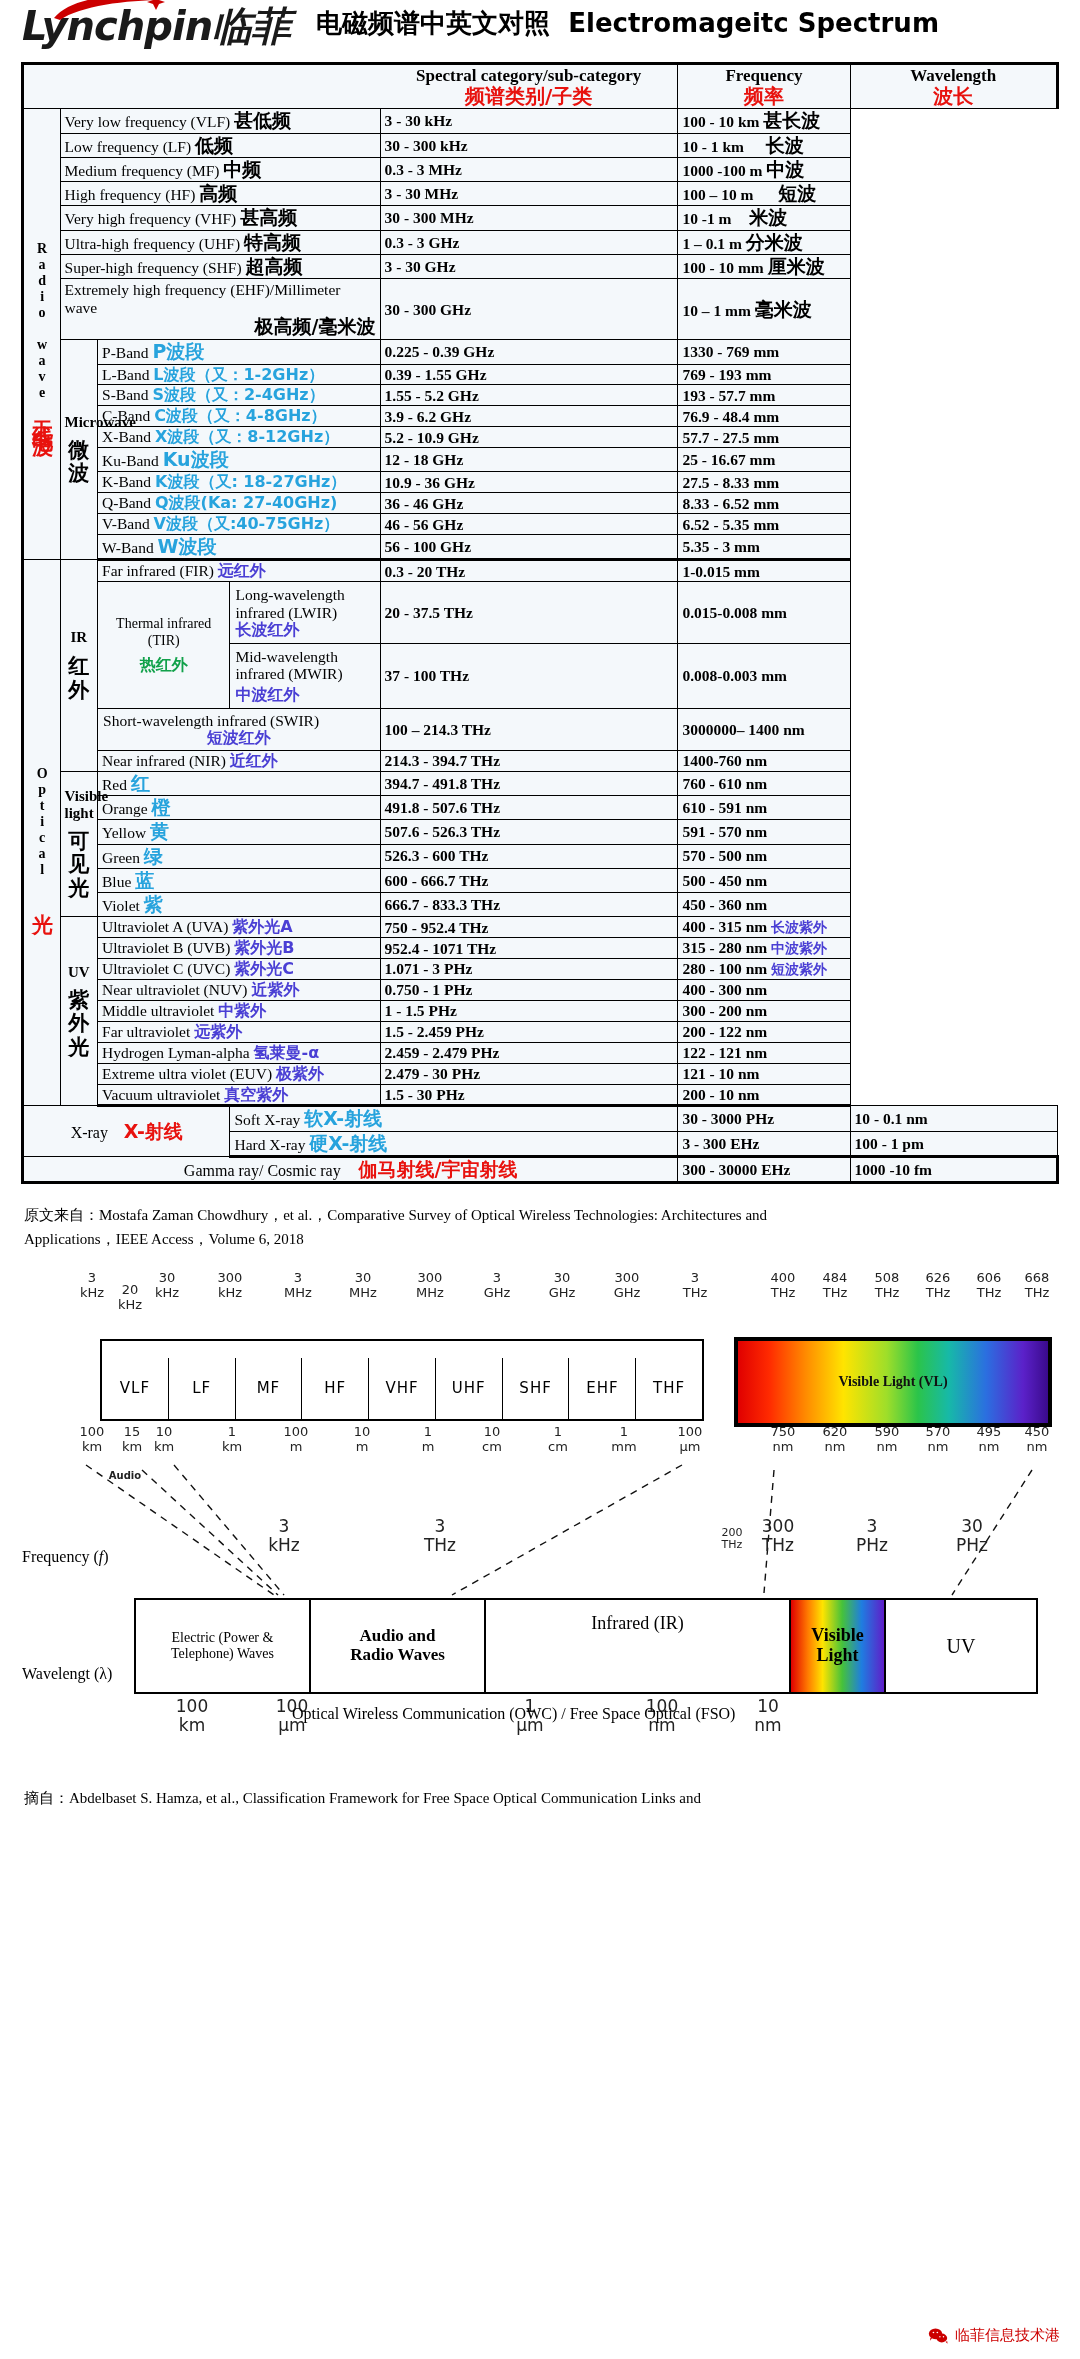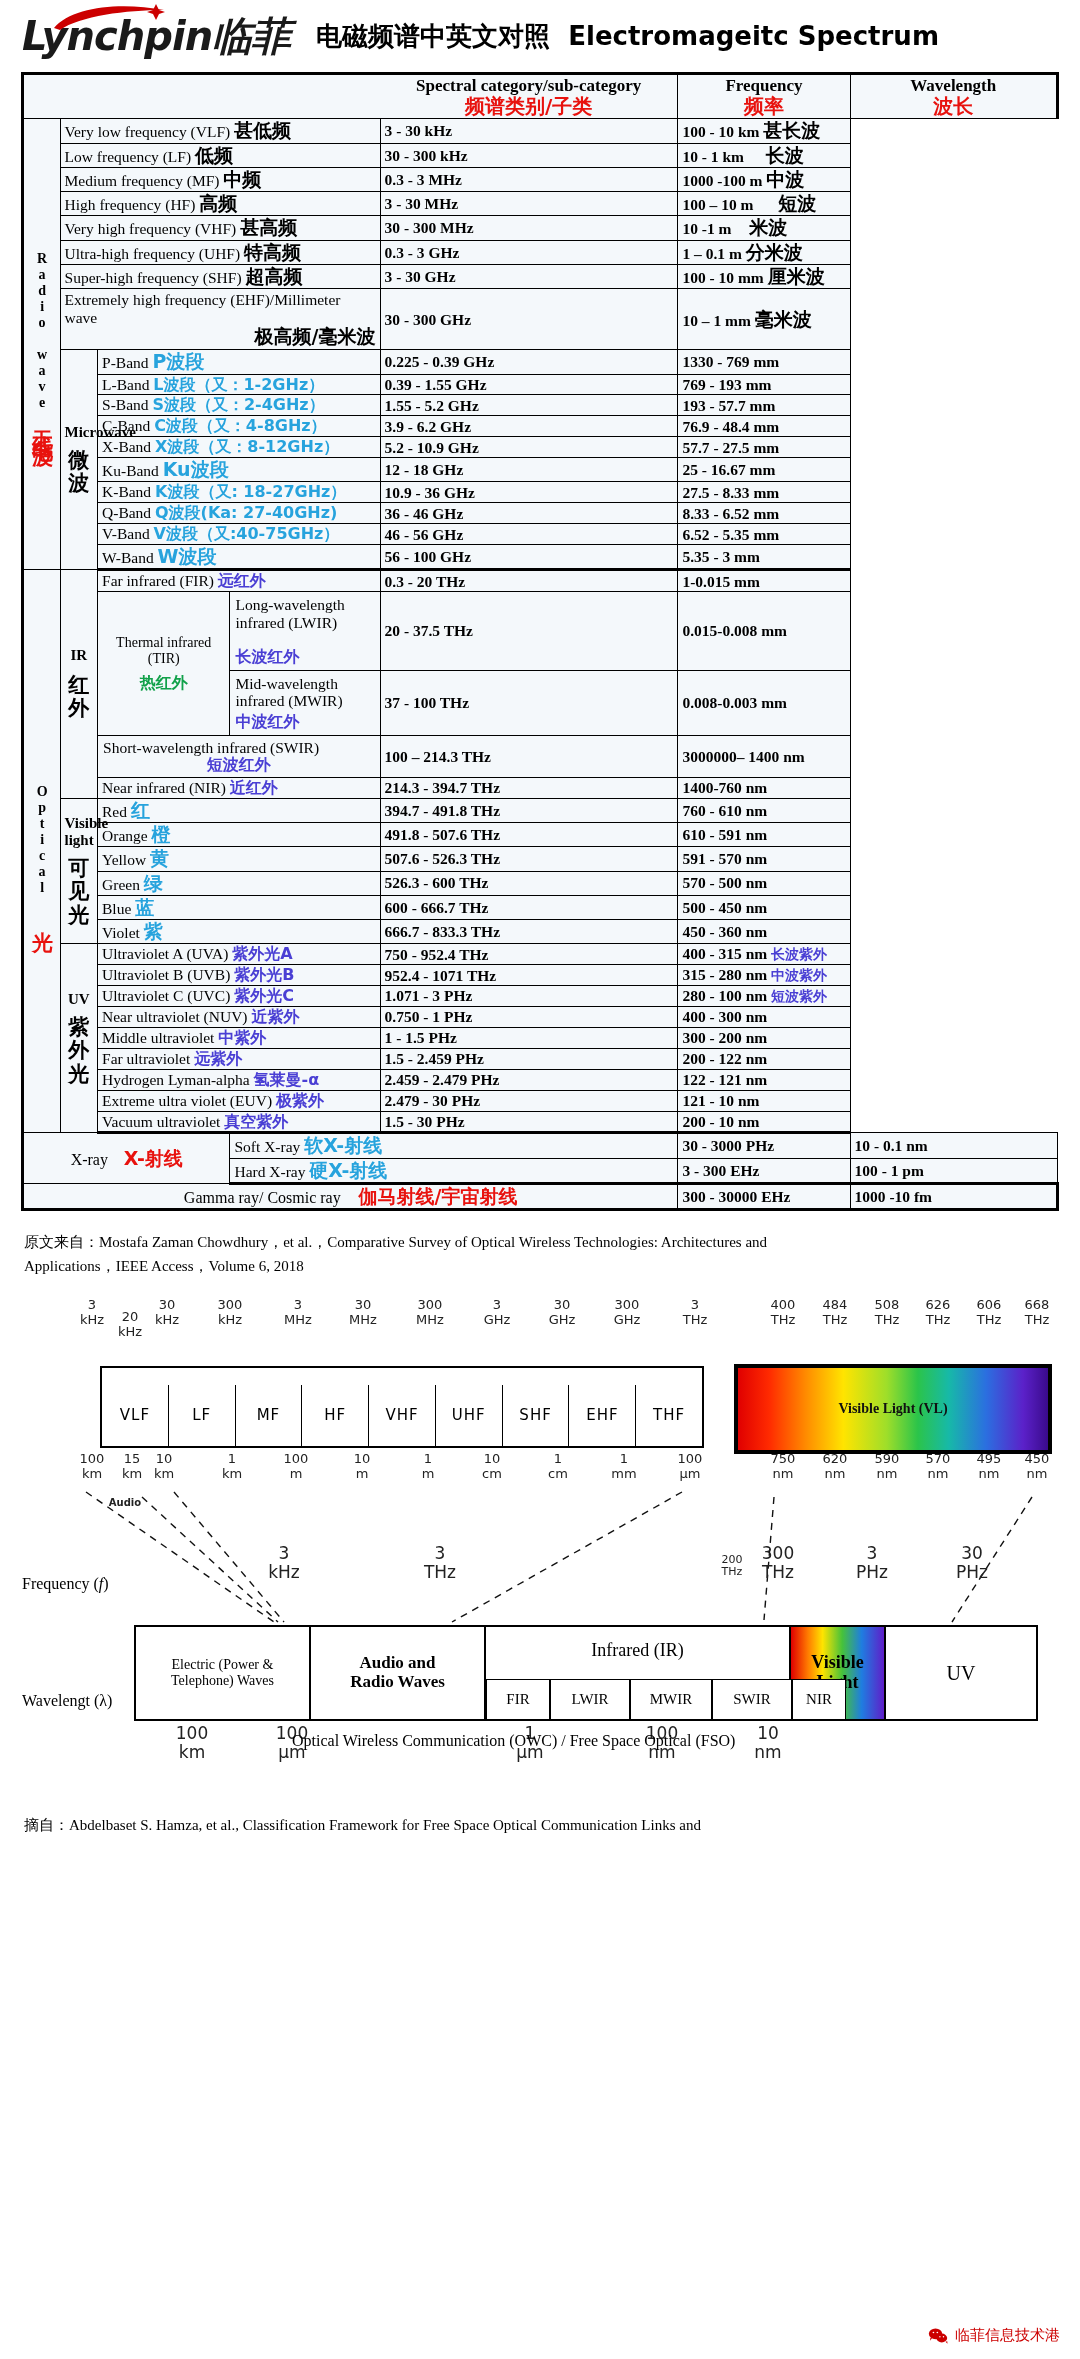--- a/index.html
+++ b/index.html
@@ -1,20 +1,20 @@
 <!DOCTYPE html>
 <html><head>
 <meta charset="utf-8">
 <style>
   html,body{margin:0;padding:0;background:#fff;}
   body{width:1080px;height:2359px;font-family:"Liberation Serif",serif;color:#000;overflow:hidden;}
   .page{position:relative;width:1080px;height:2359px;}
 
   
-  .hdr{display:flex;align-items:center;padding:16px 0 10px 22px;}
+  .hdr{display:flex;padding:6px 0 10px 22px;}
   .logo{position:relative;font-family:"DejaVu Sans",sans-serif;font-weight:bold;font-style:italic;
         font-size:40px;letter-spacing:-1px;color:#1a1a1a;line-height:1;white-space:nowrap;}
   .logo .swoosh{position:absolute;left:30px;top:-12px;width:120px;height:26px;pointer-events:none;}
   .logo .cn{font-style:italic;}
   .title{font-family:"DejaVu Sans",sans-serif;font-weight:bold;font-size:26px;margin-left:26px;white-space:nowrap;}
 
   
   table.spec{border-collapse:collapse;width:1038px;margin:6px 0 0 21px;table-layout:fixed;}
   table.spec td{border:1px solid #000;padding:1px 4px;font-size:15.5px;line-height:1.12;
                 background:#f4f8fb;vertical-align:middle;}
@@ -319,21 +319,21 @@
         <td class="fq">0.3 - 20 THz</td>
         <td class="wl">1-0.015 mm</td>
       </tr>
       <tr>
         <td rowspan="2" class="side" style="padding:4px 2px">
           <div class="en" style="font-size:14px;line-height:1.2">Thermal infrared (TIR)</div>
           <div class="cn-md c-green" style="margin-top:6px">热红外</div>
         </td>
         <td class="cell-en" style="padding:4px 5px">
           <div>Long-wavelength infrared (LWIR)</div>
-          <div class="cn-md c-purple" style="margin-top:17px">长波红外</div>
+          <div class="cn-md c-purple" style="margin-top:0">长波红外</div>
         </td>
         <td class="fq">20 - 37.5 THz</td>
         <td class="wl">0.015-0.008 mm</td>
       </tr>
       <tr>
         <td class="cell-en" style="padding:4px 5px">
           <div>Mid-wavelength infrared (MWIR)</div>
           <div class="cn-md c-purple" style="margin-top:3px">中波红外</div>
         </td>
         <td class="fq">37 - 100 THz</td>
@@ -613,27 +613,20 @@
     <div class="axlab" style="left:0px;top:400px">Wavelengt (λ)</div>
 
     <div class="lowbox">
       <div class="lseg" style="left:0;width:175px;font-size:14px;font-family:'Liberation Serif',serif">Electric (Power &amp;<br>Telephone) Waves</div>
       <div class="lseg" style="left:175px;width:175px;font-size:17px;font-weight:bold;font-family:'Liberation Serif',serif">Audio and<br>Radio Waves</div>
       <div class="lseg" style="left:350px;width:305px;align-items:flex-start;padding-top:14px;font-size:18px;font-family:'Liberation Serif',serif">Infrared (IR)</div>
       <div class="lseg" style="left:655px;width:95px;font-size:18px;font-weight:bold;font-family:'Liberation Serif',serif;
                   background:linear-gradient(to right,#e00000 0%,#ff7a00 18%,#ffe400 34%,#46c23a 55%,#1f7de0 76%,#5f1ec9 100%);">Visible<br>Light</div>
       <div class="lseg" style="left:750px;width:150px;border-right:none;font-size:20px;font-family:'Liberation Serif',serif">UV</div>
 
-      <div class="subrow" style="left:350px;">
-        <div style="width:62px">FIR</div>
-        <div style="width:78px">LWIR</div>
-        <div style="width:80px">MWIR</div>
-        <div style="width:78px">SWIR</div>
-        <div style="width:52px">NIR</div>
-      </div>
     </div>
 
     <div class="tk" style="left:140px;top:432px;width:60px;font-size:17px">100<br>km</div>
     <div class="tk" style="left:240px;top:432px;width:60px;font-size:17px">100<br>µm</div>
     <div class="tk" style="left:478px;top:432px;width:60px;font-size:17px">1<br>µm</div>
     <div class="tk" style="left:610px;top:432px;width:60px;font-size:17px">100<br>nm</div>
     <div class="tk" style="left:716px;top:432px;width:60px;font-size:17px">10<br>nm</div>
 
     <div class="owc">Optical Wireless Communication (OWC) / Free Space Optical (FSO)</div>
   </div>

